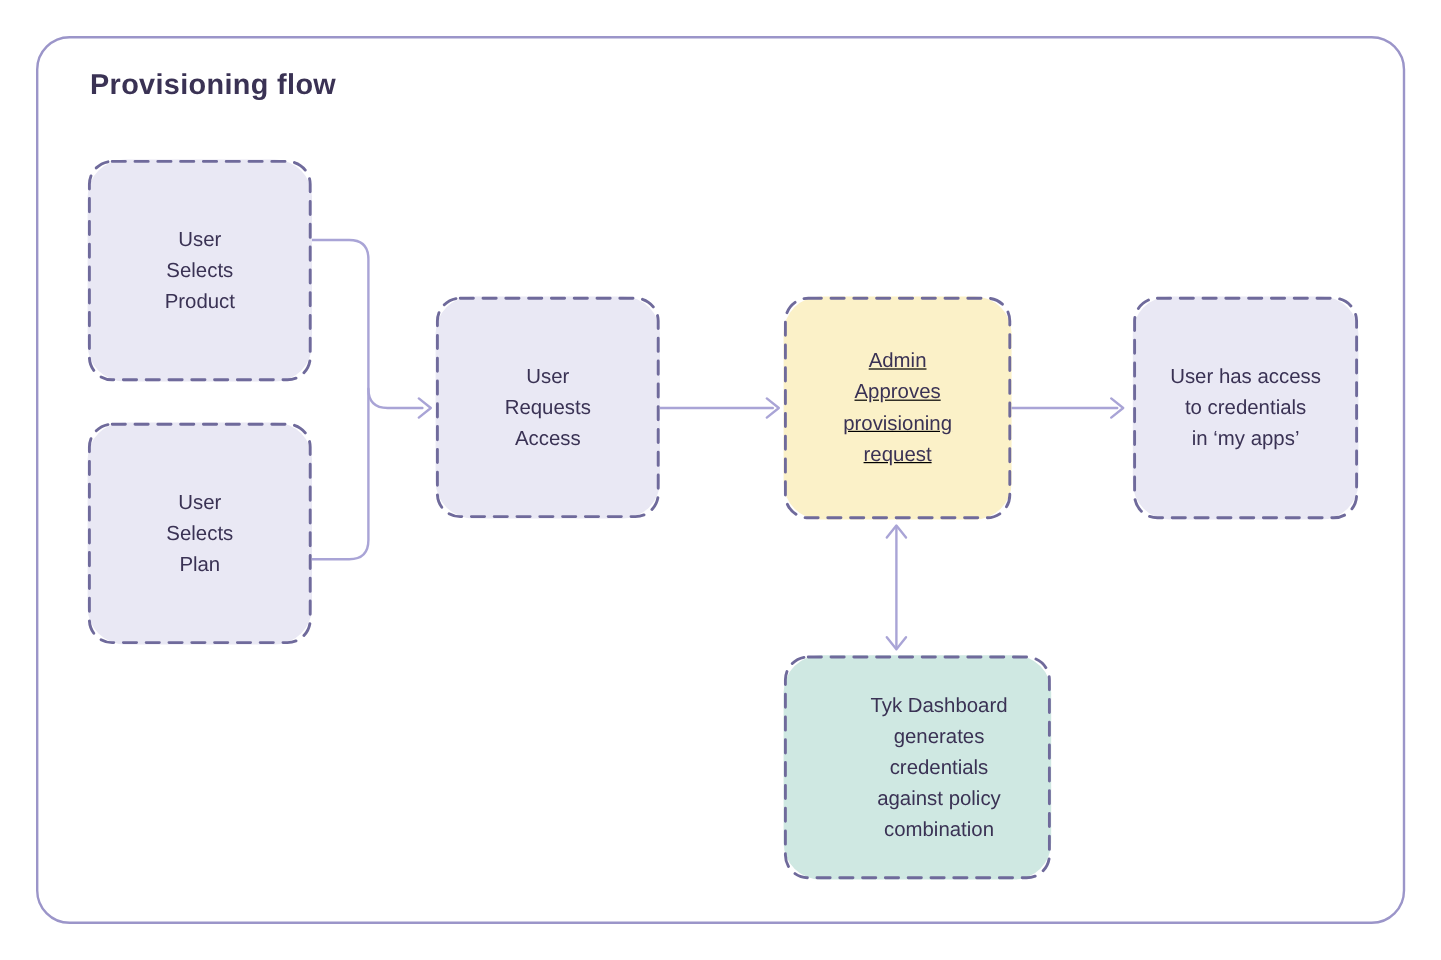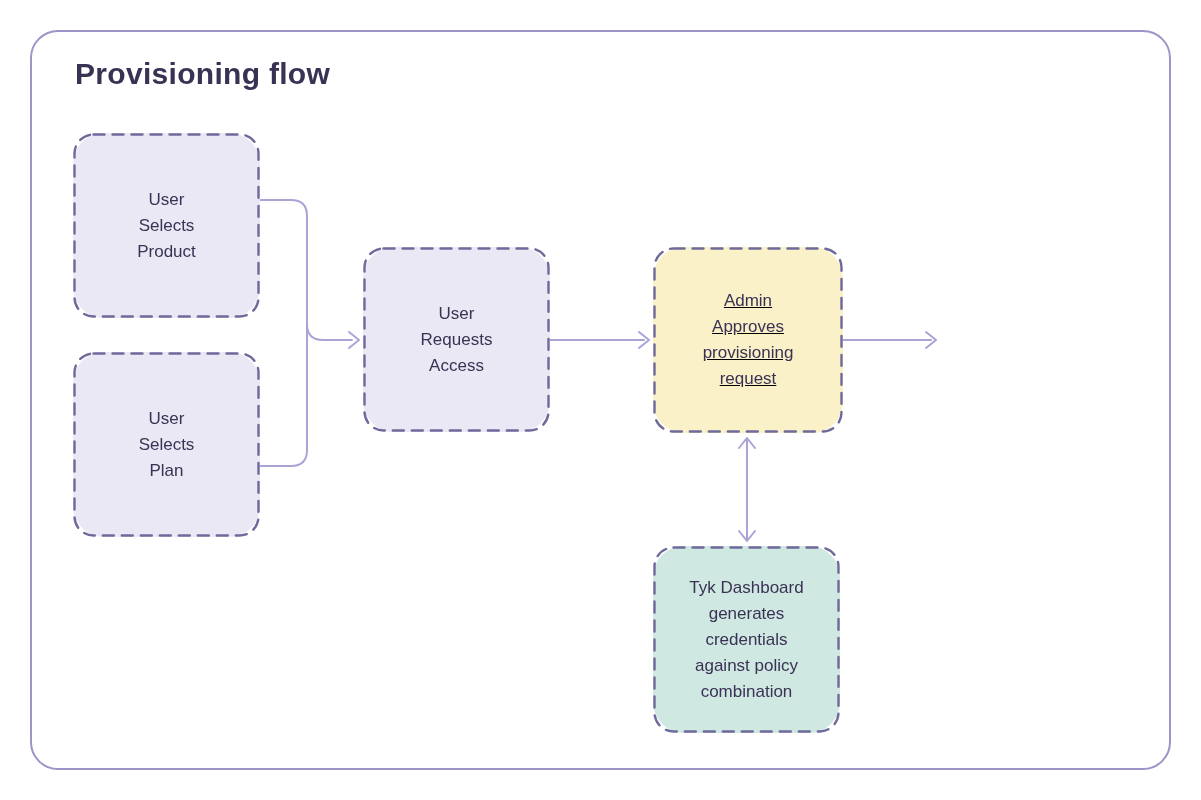--- a/index.html
+++ b/index.html
@@ -22,21 +22,21 @@
     width: 1137px;
     height: 736px;
     border: 2px solid var(--frame-border, #9B95C9);
     border-radius: 28px;
   }
   .title {
     position: absolute;
     left: 75px;
     top: 57px;
     margin: 0;
-    font-size: 30px;
+    font-size: 24px;
     font-weight: 700;
     letter-spacing: 0.3px;
     color: var(--text, #3A3254);
   }
   .connectors {
     position: absolute;
     left: 0;
     top: 0;
   }
   .connectors path,
@@ -157,22 +157,30 @@
   <div class="node n3" style="background-color: rgb(251, 241, 200);">
     <svg class="dash">
         <rect></rect>
       </svg>
     <span class="label">Admin
 Approves
 provisioning
 request</span>
   </div>
 
+  <div class="node n4" style="background-color: rgb(233, 232, 244);">
+    <svg class="dash">
+        <rect></rect>
+      </svg>
+    <span class="label">User has access
+to credentials
+in ‘my apps’</span>
+  </div>
 
-  <div class="node n5" style="background-color: rgb(207, 232, 226);">
+  <div class="node n5" style="background-color: rgb(207, 232, 226); padding-left: 36px;">
     <svg class="dash">
         <rect></rect>
       </svg>
     <span class="label">Tyk Dashboard
 generates
 credentials
 against policy
 combination</span>
   </div>
 

